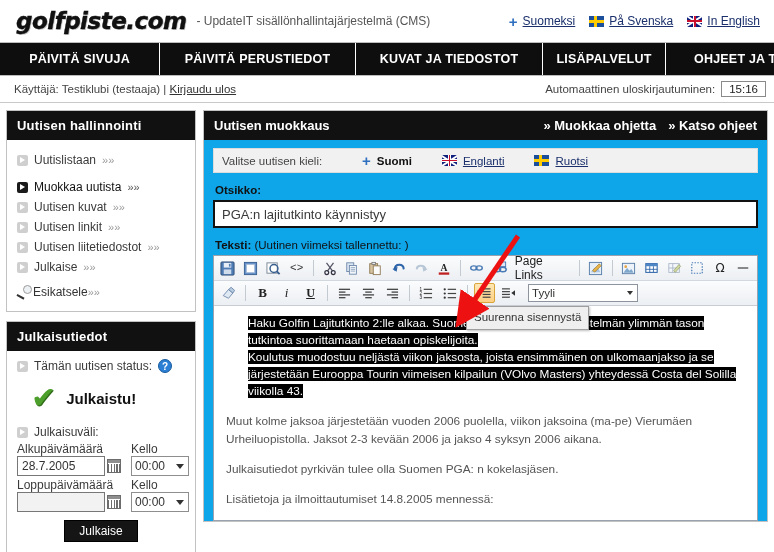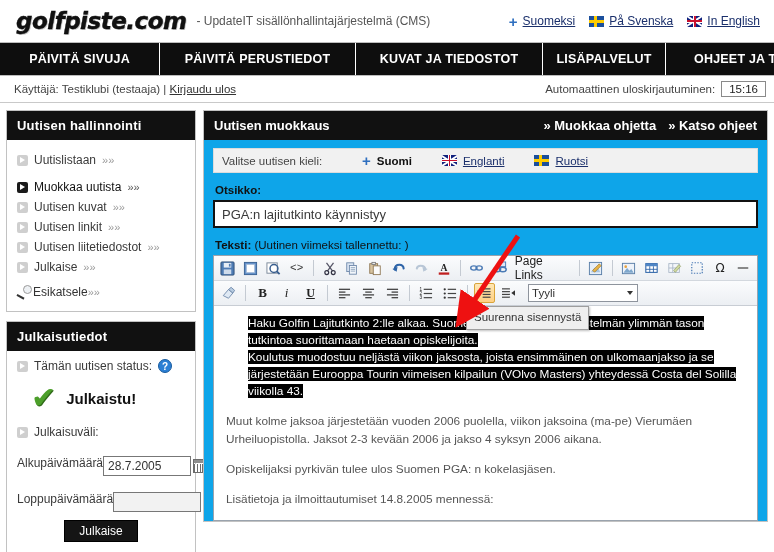--- a/index.html
+++ b/index.html
@@ -180,21 +180,21 @@
     margin: 10px 0 12px 14px;
   }
   .check {
     font-size: 30px; color:#4c9f2a; line-height: 1;
     font-family:"DejaVu Sans", sans-serif;
     text-shadow: 1px 1px 0 #2f6a18;
   }
   .published .lbl { font-weight:bold; font-size:15px; color:#111; }
   .fieldlabel { font-size:12px; color:#3a3a3a; }
   .daterow { display:flex; align-items:flex-end; gap:6px; margin-top:1px; }
-  .col-d { display:flex; flex-direction:row; }
+  .col-d { display:flex; flex-direction:column; }
   .col-t { display:flex; flex-direction:column; margin-left:4px;}
   .textinput {
     border:1px solid #777; background:#fff;
     font-family:"Liberation Sans", sans-serif;
     font-size:12px; color:#333;
     padding:2px 4px; width:88px; height:20px;
   }
   .textinput.empty { background:#f2f2f2; }
   .calicon {
     width:14px; height:14px; margin:0 0 3px 2px;
@@ -753,21 +753,21 @@
 
               <div class="sel-block">
                 <span class="hl ln">Haku Golfin Lajitutkinto 2:lle alkaa. Suomen PGA:n koulutusjärjestelmän ylimmän tason</span><br>
                 <span class="hl ln">tutkintoa suorittamaan haetaan opiskelijoita.</span><br>
                 <span class="hl ln">Koulutus muodostuu neljästä viikon jaksosta, joista ensimmäinen on ulkomaanjakso ja se</span><br>
                 <span class="hl ln">järjestetään Eurooppa Tourin viimeisen kilpailun (VOlvo Masters) yhteydessä Costa del Solilla</span><br>
                 <span class="hl ln">viikolla 43.</span>
               </div>
 
               <p>Muut kolme jaksoa järjestetään vuoden 2006 puolella, viikon jaksoina (ma-pe) Vierumäen Urheiluopistolla. Jaksot 2-3 kevään 2006 ja jakso 4 syksyn 2006 aikana.</p>
-              <p>Opiskelijaksi pyrkivän tulee ulos Suomen PGA: n kokelasjäsen.</p>
+              <p>Julkaisutiedot pyrkivän tulee olla Suomen PGA: n kokelasjäsen.</p>
               <p>Lisätietoja ja ilmoittautumiset 14.8.2005 mennessä:</p>
 
               <div class="tooltip">Suurenna sisennystä</div>
             </div>
 
           </div>
         </div>
       </div>
     </div>
   </div>

